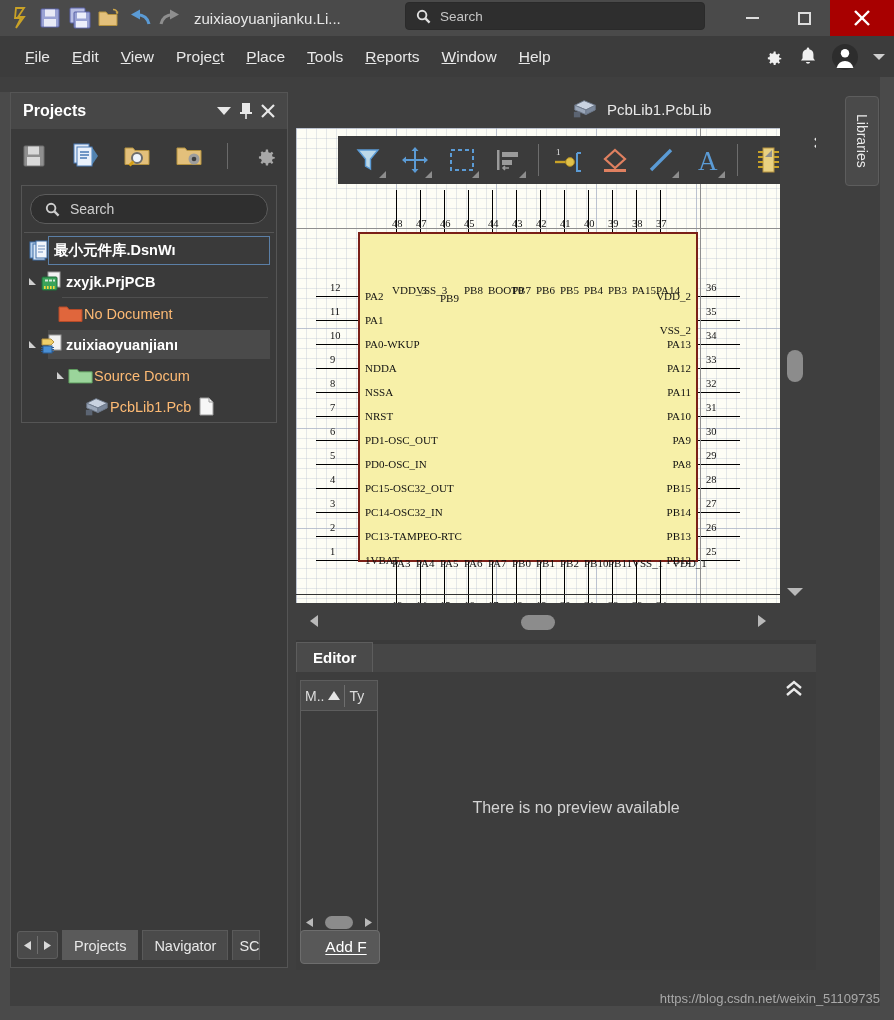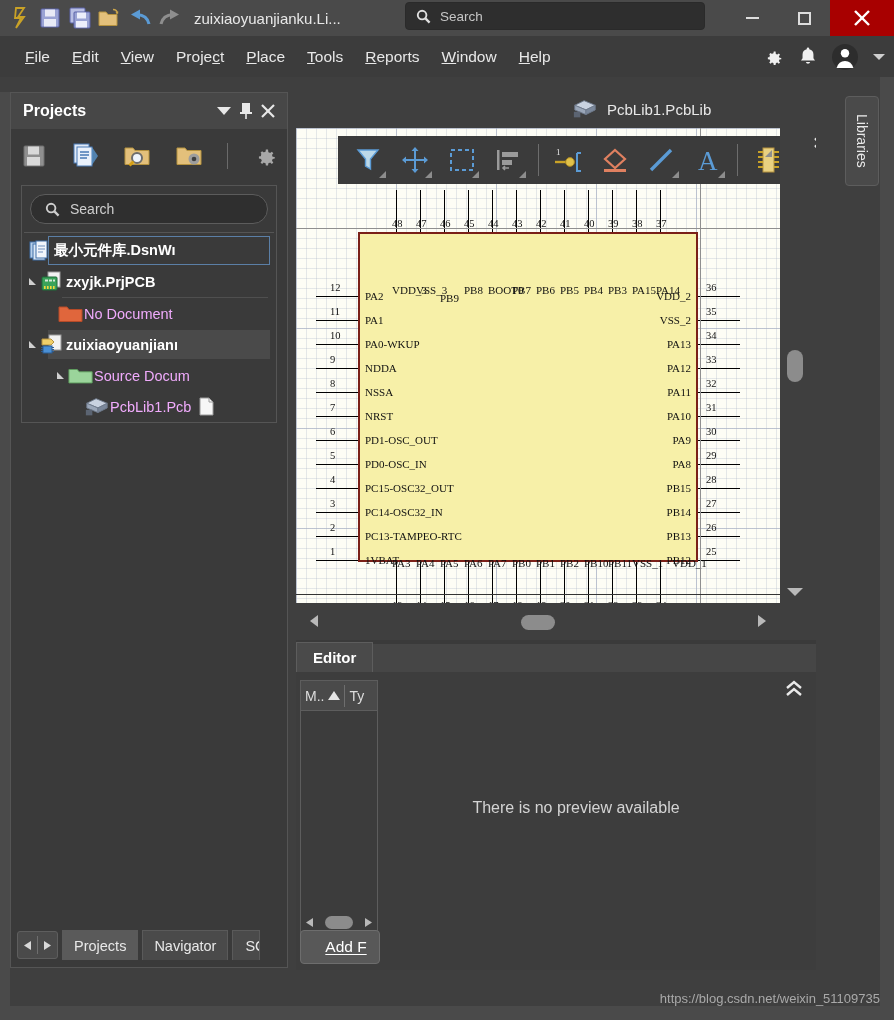--- a/index.html
+++ b/index.html
@@ -55,21 +55,21 @@
   .pp-search {
     margin:8px; height:30px; background:#2f2f2f; border:1px solid #5c5c5c; border-radius:15px;
     display:flex; align-items:center; padding-left:14px; gap:10px;
   }
   .pp-search .ph { color:#cfcfcf; font-size:14px; }
   .pp-divider { height:1px; background:#555; margin:0 2px; }
   .tree { padding-top:2px; }
   .tree-row { display:flex; align-items:center; height:31px; padding-left:4px; position:relative; }
   .tree-row .twisty { width:14px; color:#ccc; font-size:9px; display:flex; align-items:center; justify-content:center; }
   .tree-row .ticon { width:26px; height:24px; display:flex; align-items:center; justify-content:center; flex:0 0 26px; }
-  .tree-row .tlabel { color:#f0abfc; font-size:14.5px; white-space:nowrap; overflow:hidden; }
+  .tree-row .tlabel { color:#fdba74; font-size:14.5px; white-space:nowrap; overflow:hidden; }
   .tree-row .tlabel.bold { font-weight:bold; color:#fff; }
   .tree-row.sel-outline { }
   .tree-row.sel-outline .box { position:absolute; left:26px; right:6px; top:1px; bottom:1px; border:1px solid #5b7fa6; }
   .tree-row.hl .box { position:absolute; left:26px; right:6px; top:1px; bottom:1px; background:#4a4a4a; }
   .tree-row.selblue .box { position:absolute; left:60px; right:6px; top:1px; bottom:1px; background:#6a8db5; }
   .tree-row .inner { position:relative; display:flex; align-items:center; z-index:2; }
   .tree-underline { height:1px; background:#4f4f4f; margin:0 8px 0 40px; }
   .pp-bottom {
     position:absolute; left:0; bottom:0; width:100%; height:44px;
     display:flex; align-items:center; padding-left:6px; gap:4px;
@@ -459,21 +459,21 @@
         </div>
         <div class="nsep"></div>
         <div class="nb">
           <svg width="9" height="11" viewBox="0 0 9 11">
               <path d="M1 1 L8 5.5 L1 10 Z" fill="#d8d8d8"></path>
             </svg>
         </div>
       </div>
       <div class="ptab" style="background:#5a5a5a;">Projects</div>
       <div class="ptab">Navigator</div>
-      <div class="ptab clipped" style="max-width:28px;padding:0 12px;">SC</div>
+      <div class="ptab clipped" style="max-width:28px;padding:0 6px;">SC</div>
     </div>
   </div>
 
   <div class="doctabs">
     <div class="doctab" style="left:262px;">
       <span style="display:flex;">
         <svg width="26" height="22" viewBox="0 0 28 22">
             <path d="M3 7 L13 2 L25 7 L15 12 Z" fill="#c9d2e0" stroke="#6f7b8c"></path>
             <path d="M3 7 v5 L15 17 v-5 z" fill="#9aa6b8" stroke="#6f7b8c"></path>
             <path d="M15 12 v5 L25 12 V7 z" fill="#7b889b" stroke="#6f7b8c"></path>
@@ -522,21 +522,21 @@
         <div class="pinnum" style="left:34px;top:394px;">2</div>
         <div class="pinlbl" style="left:69px;top:402px;">PC13-TAMPEO-RTC</div>
         <div class="pinwire" style="left:20px;top:432px;width:42px;height:1.4px;"></div>
         <div class="pinnum" style="left:34px;top:418px;">1</div>
         <div class="pinlbl" style="left:69px;top:426px;">1VBAT</div>
         <div class="pinwire" style="left:402px;top:168px;width:42px;height:1.4px;"></div>
         <div class="pinnum" style="left:410px;top:154px;">36</div>
         <div class="pinlbl" style="right:89px;top:162px;">VDD_2</div>
         <div class="pinwire" style="left:402px;top:192px;width:42px;height:1.4px;"></div>
         <div class="pinnum" style="left:410px;top:178px;">35</div>
-        <div class="pinlbl" style="right:89px;top:186px;">VSS_2</div>
+        <div class="pinlbl" style="right:89px;top:196px;">VSS_2</div>
         <div class="pinwire" style="left:402px;top:216px;width:42px;height:1.4px;"></div>
         <div class="pinnum" style="left:410px;top:202px;">34</div>
         <div class="pinlbl" style="right:89px;top:210px;">PA13</div>
         <div class="pinwire" style="left:402px;top:240px;width:42px;height:1.4px;"></div>
         <div class="pinnum" style="left:410px;top:226px;">33</div>
         <div class="pinlbl" style="right:89px;top:234px;">PA12</div>
         <div class="pinwire" style="left:402px;top:264px;width:42px;height:1.4px;"></div>
         <div class="pinnum" style="left:410px;top:250px;">32</div>
         <div class="pinlbl" style="right:89px;top:258px;">PA11</div>
         <div class="pinwire" style="left:402px;top:288px;width:42px;height:1.4px;"></div>

